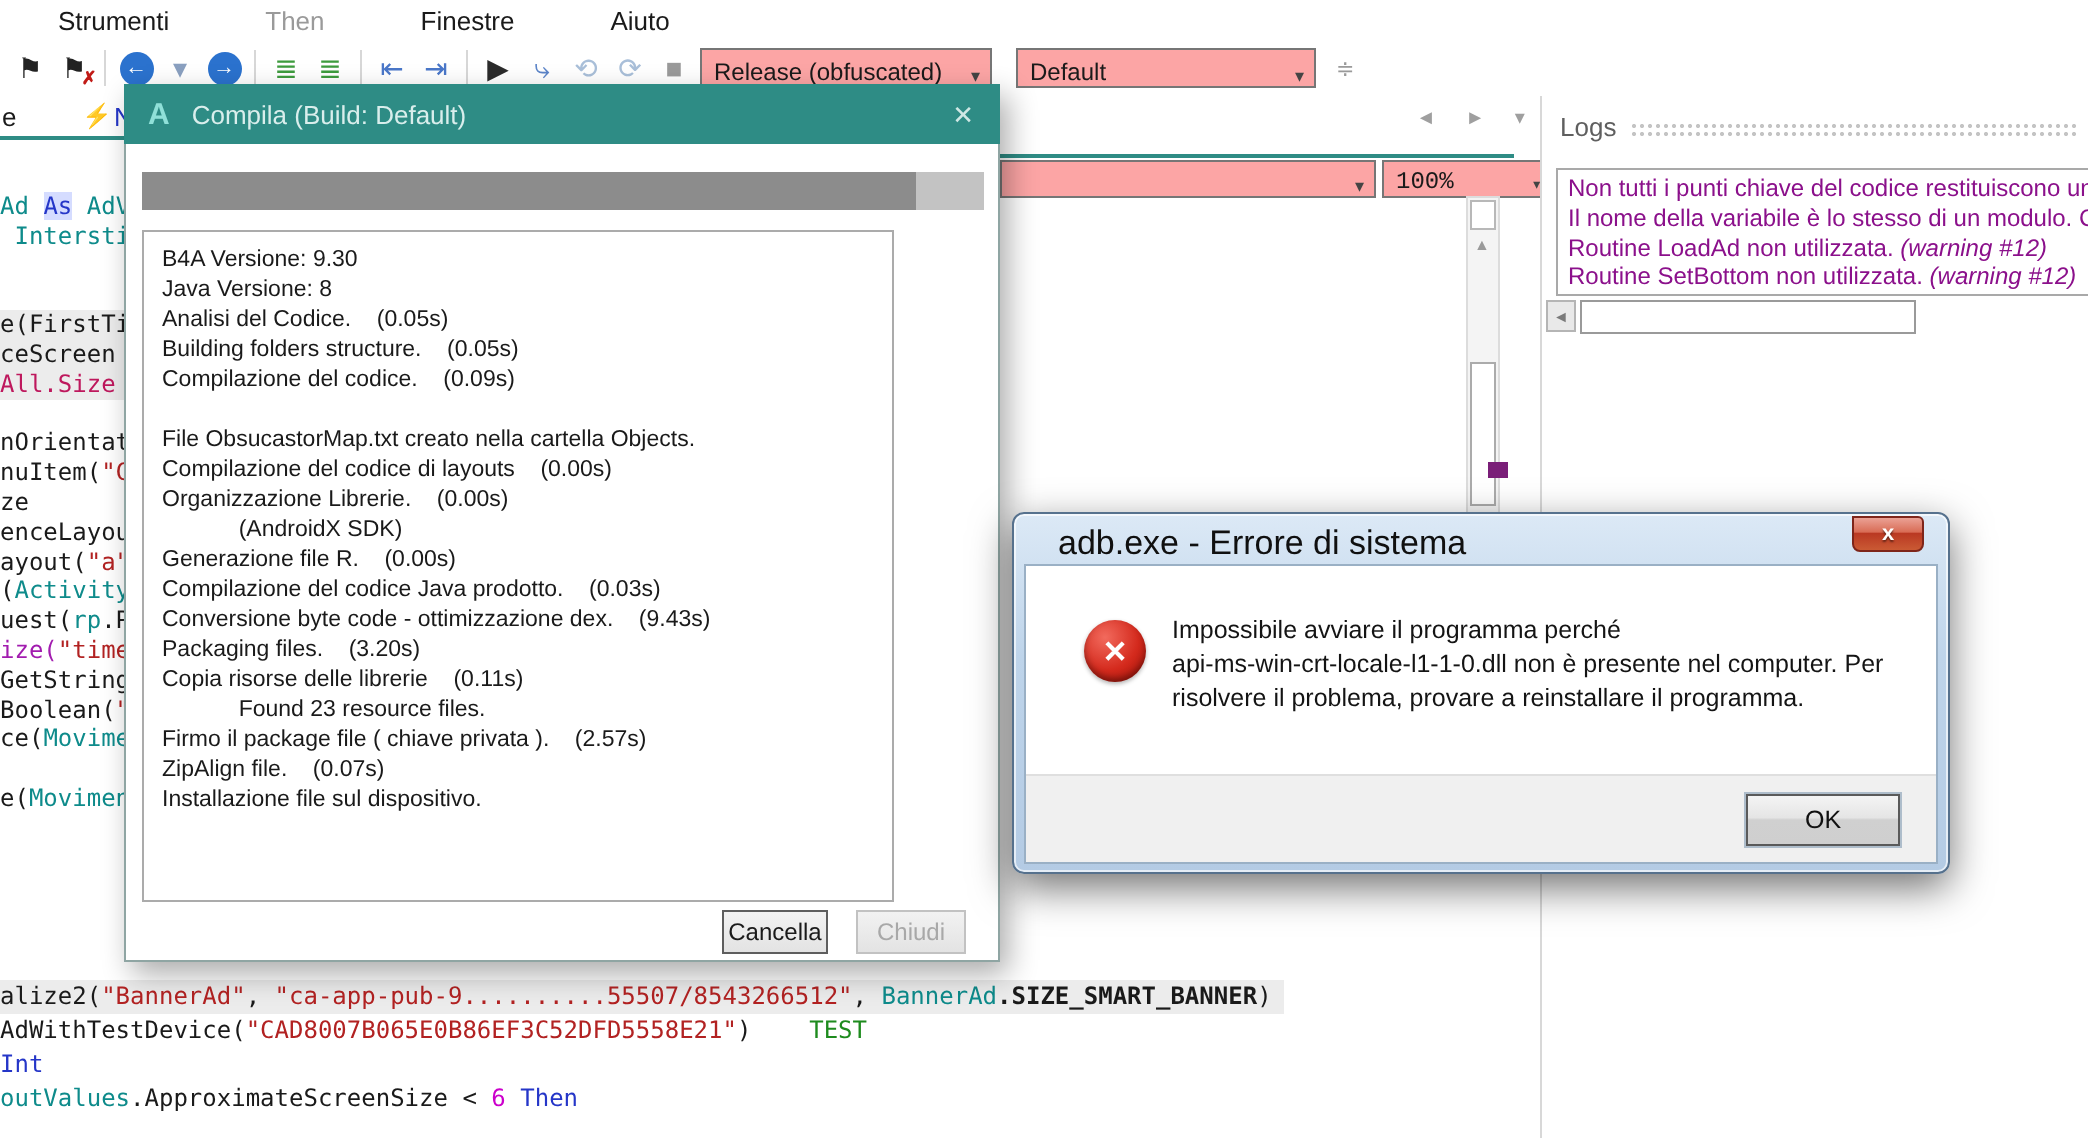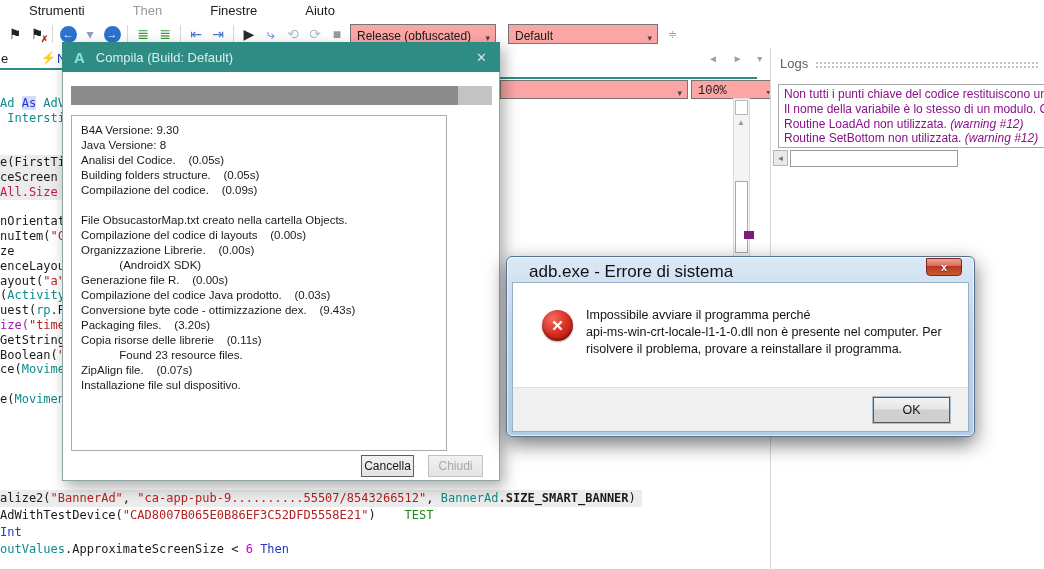--- a/index.html
+++ b/index.html
@@ -246,20 +246,21 @@
         <div class="bl">File ObsucastorMap.txt creato nella cartella Objects.</div>
         <div class="bl">Compilazione del codice di layouts    (0.00s)</div>
         <div class="bl">Organizzazione Librerie.    (0.00s)</div>
         <div class="bl">            (AndroidX SDK)</div>
         <div class="bl">Generazione file R.    (0.00s)</div>
         <div class="bl">Compilazione del codice Java prodotto.    (0.03s)</div>
         <div class="bl">Conversione byte code - ottimizzazione dex.    (9.43s)</div>
         <div class="bl">Packaging files.    (3.20s)</div>
         <div class="bl">Copia risorse delle librerie    (0.11s)</div>
         <div class="bl">            Found 23 resource files.</div>
+        <div class="bl">Firmo il package file ( chiave privata ).    (2.57s)</div>
         <div class="bl">ZipAlign file.    (0.07s)</div>
         <div class="bl">Installazione file sul dispositivo.</div>
       </div>
     <button class="dlg-btn" id="cancel-button">Cancella</button>
     <button class="dlg-btn" id="close-button" disabled="">Chiudi</button>
   </div>
 
   <div id="error-dialog">
     <div id="error-titlebar">
       <span id="error-title">adb.exe - Errore di sistema</span>

